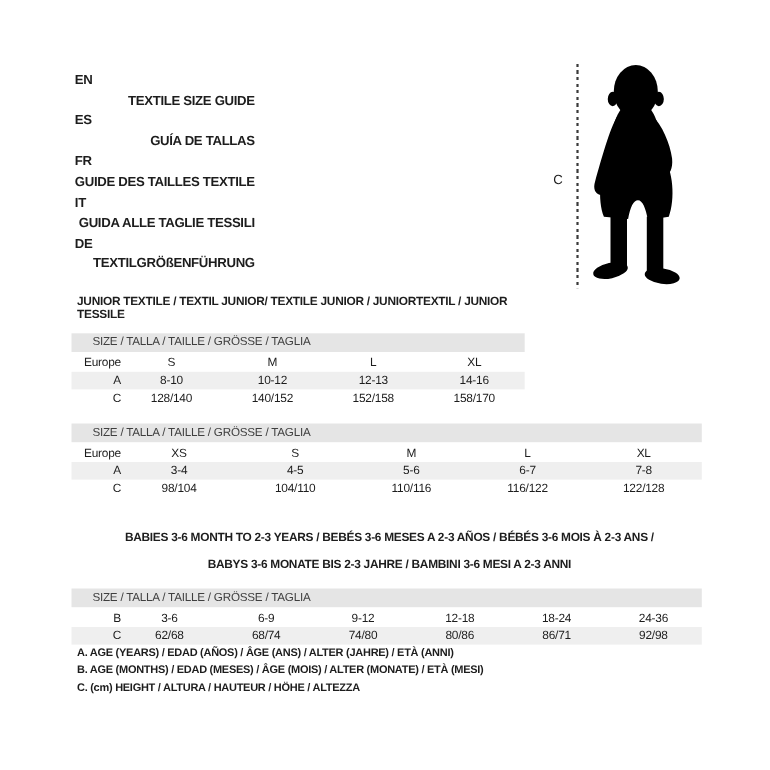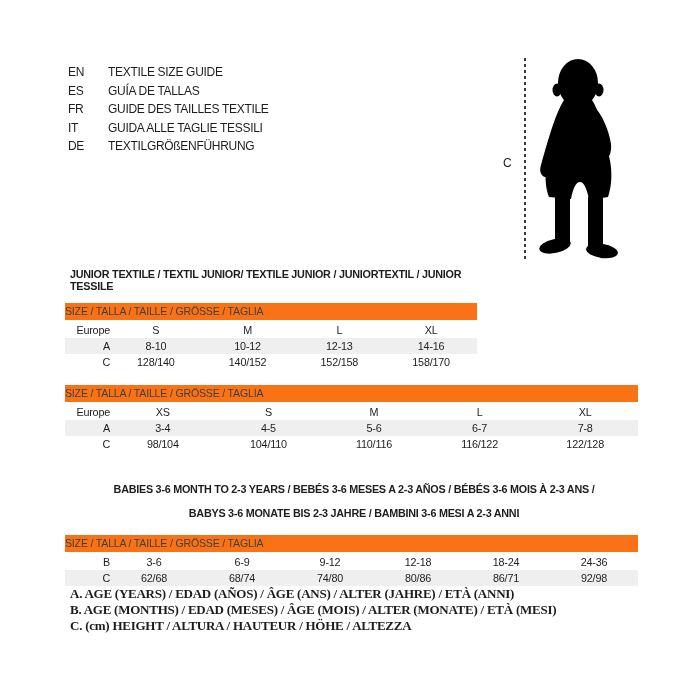--- a/index.html
+++ b/index.html
@@ -6,54 +6,54 @@
   body{
     width:700px;height:700px;background:#ffffff;position:relative;overflow:hidden;
     font-family:"Liberation Sans","DejaVu Sans",sans-serif;
     color:#1d1d1d;
     -webkit-font-smoothing:antialiased;
   }
   .abs{position:absolute;}
 
   
   .lang-block{left:68px;top:63px;}
-  .lang-row{display:flex;line-height:18.6px;font-size:12px;font-weight:normal;letter-spacing:-0.3px;}
+  .lang-row{display:flex;line-height:18.6px;font-size:12px;font-weight:bold;letter-spacing:-0.3px;flex-direction:column;}
   .lang-code{width:40px;}
   .lang-label{white-space:nowrap;text-align:right;}
 
   
   .measure-line{
     left:524px;top:58px;width:2px;height:204px;
     background:repeating-linear-gradient(to bottom,#3a3a3a 0 3px,transparent 3px 6px);
   }
   .measure-label{left:503px;top:156px;font-size:12px;letter-spacing:-0.2px;}
   .baby-svg{left:533px;top:56px;}
 
   
   .section{left:65px;}
   .sec-title{
     font-size:10.8px;font-weight:bold;letter-spacing:-0.25px;line-height:12px;
     white-space:pre-line;padding-left:5px;
   }
   .sec-title.two-line{line-height:24px;text-align:center;}
   .bar{
-    height:17px;line-height:17px;background:#f97316;color:#3f3f3f;
-    font-size:10.6px;letter-spacing:-0.2px;padding-left:0;margin-bottom:2px;
+    height:17px;line-height:17px;background:#e5e5e5;color:#3f3f3f;
+    font-size:10.6px;letter-spacing:-0.2px;padding-left:19px;margin-bottom:2px;
   }
   .sec-1 .bar{margin-top:11px;}
   .sec-2 .bar{margin-top:10px;}
   .sec-3 .bar{margin-top:10px;}
   .trow{display:flex;height:16px;line-height:16px;font-size:10.8px;letter-spacing:-0.2px;}
   .trow.alt{background:#efefef;}
   .tlabel{width:45px;padding-left:5px;box-sizing:border-box;text-align:right;}
   .tcell{flex:1;text-align:center;}
 
   
   .footnotes{left:65px;top:586px;}
-  .footnote{font-size:13px;font-weight:bold;letter-spacing:-0.25px;line-height:16px;padding-left:5px;white-space:nowrap;font-family:Liberation Serif, serif;}
+  .footnote{font-size:10px;font-weight:bold;letter-spacing:-0.25px;line-height:16px;padding-left:5px;white-space:nowrap;}
 </style>
 </head>
 <body>
 
 <div class="abs lang-block">
   <div class="lang-row">
     <span class="lang-code">EN</span>
     <span class="lang-label">TEXTILE SIZE GUIDE</span>
   </div>
   <div class="lang-row">

